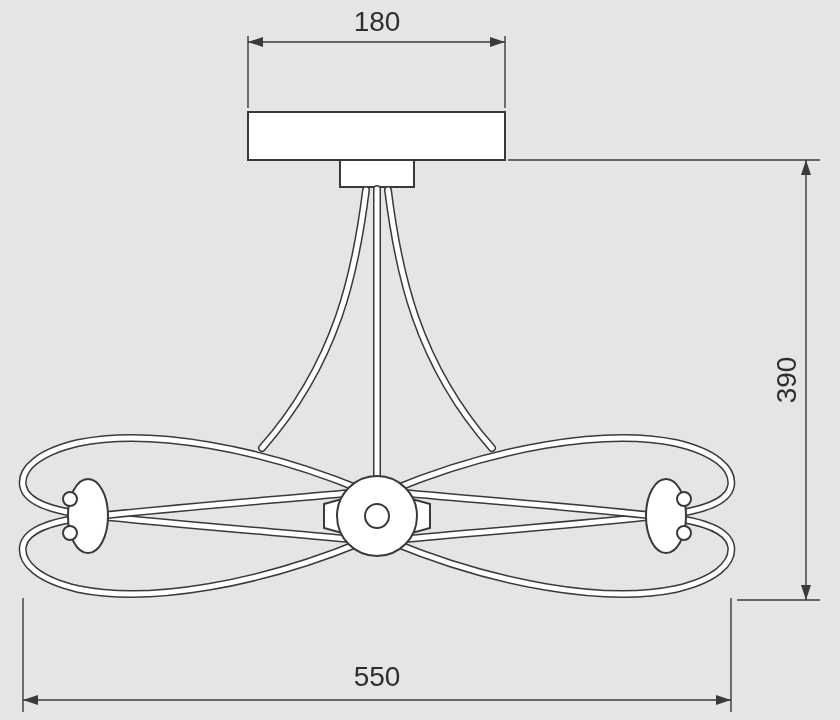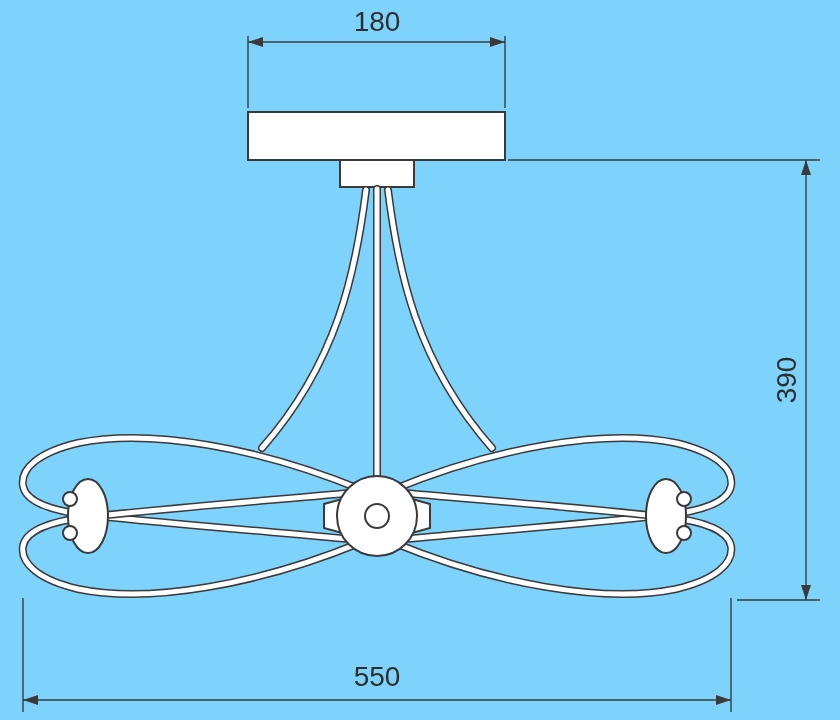--- a/index.html
+++ b/index.html
@@ -7,21 +7,21 @@
     padding: 0;
     background: #ffffff;
     width: 840px;
     height: 720px;
     overflow: hidden;
     font-family: "Liberation Sans", sans-serif;
   }
   .drawing-wrap {
     width: 840px;
     height: 720px;
-    background: #7dd3fc;
+    background: #e5e5e5;
   }
   svg { display: block; }
   .outline {
     fill: #ffffff;
     stroke: #3a3a3a;
     stroke-width: 2;
   }
   .thin {
     fill: none;
     stroke: #3a3a3a;

